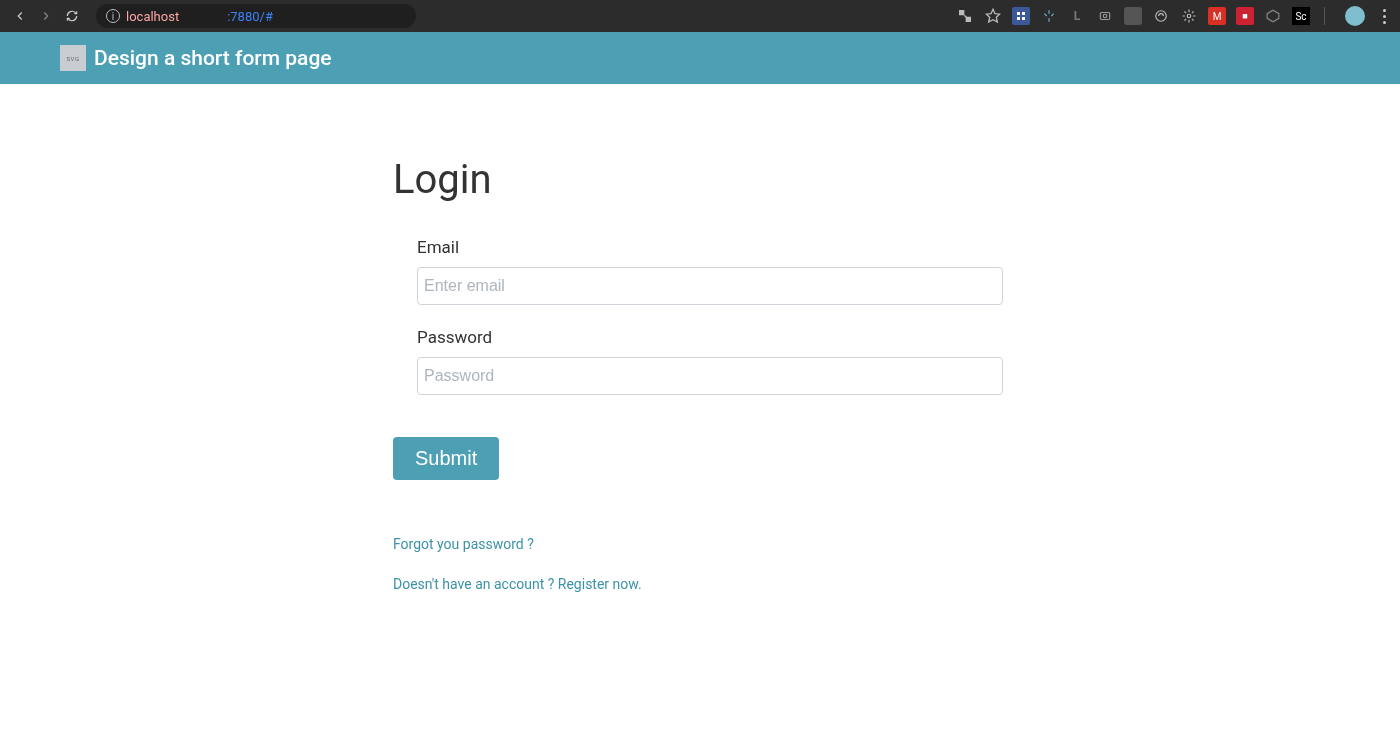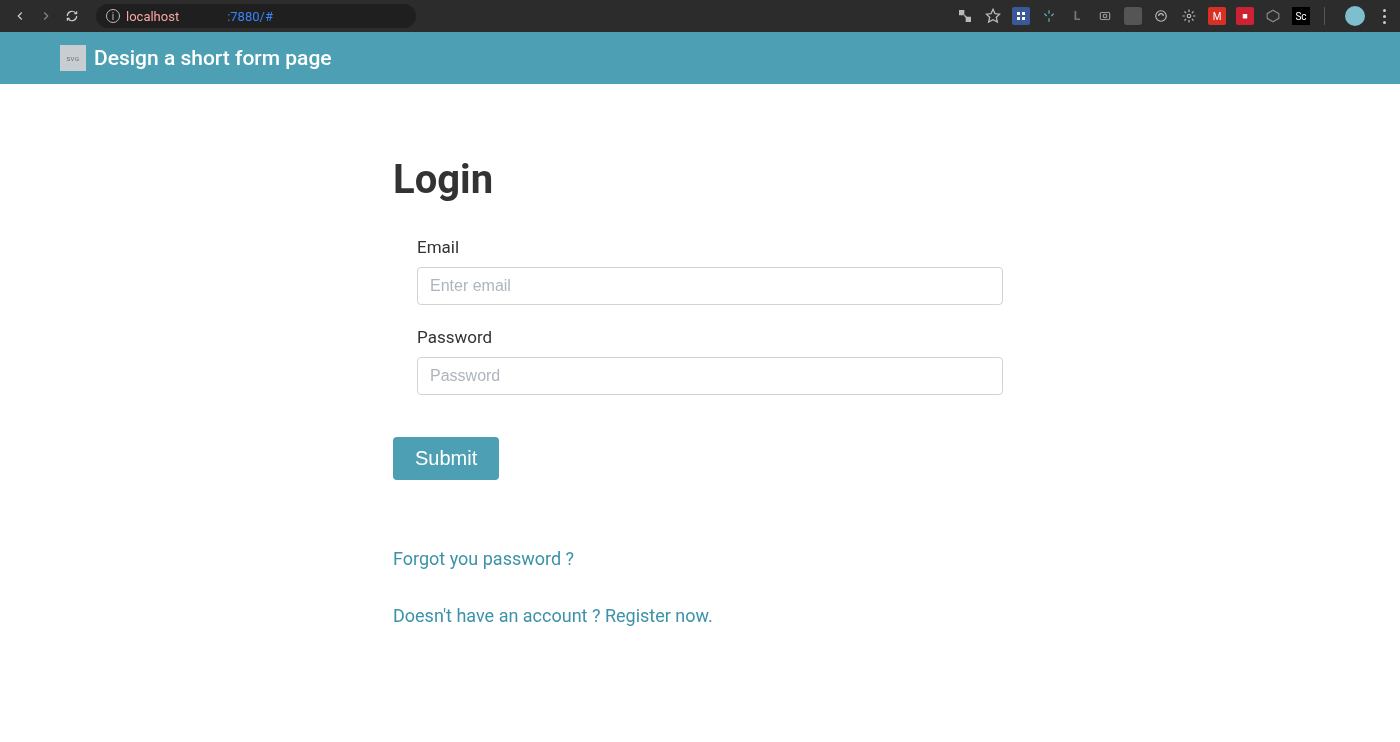--- a/index.html
+++ b/index.html
@@ -115,40 +115,40 @@
       padding-top: 72px;
       display: flex;
       justify-content: center;
     }
     .form-wrap {
       width: 610px;
       margin-left: -4px;
     }
     h1 {
       font-size: 40px;
-      font-weight: 700;
+      font-weight: 400;
       color: #333;
       margin-bottom: 34px;
     }
     .form-group {
       margin-bottom: 22px;
       margin-left: 24px;
     }
     .form-label {
       display: block;
       font-size: 17px;
       color: #333;
       margin-bottom: 10px;
     }
     .form-input {
       width: 100%;
       height: 38px;
       border: 1px solid #ced4da;
       border-radius: 4px;
-      padding: 0 12px;
+      padding: 0 6px;
       font-size: 16px;
       color: #495057;
       background: #fff;
     }
     .form-input::placeholder { color: #adb5bd; }
     .submit-btn {
       margin-top: 20px;
       background: #4da0b4;
       color: #fff;
       border: none;
@@ -158,24 +158,23 @@
       cursor: pointer;
     }
     .link-block {
       margin-top: 56px;
       display: flex;
       flex-direction: column;
       gap: 24px;
     }
     .text-link {
       color: #3c92a8;
-      font-size: 18px;
+      font-size: 14px;
       text-decoration: none;
       cursor: pointer;
-      margin-top: 12px;
     }
   </style>
 </head>
 <body>
 
 <div class="browser-chrome">
   <div class="chrome-nav-btn">
     <svg viewBox="0 0 24 24" fill="none" stroke="#ccc" stroke-width="2">
         <path d="M15 18l-6-6 6-6"></path>
       </svg>

